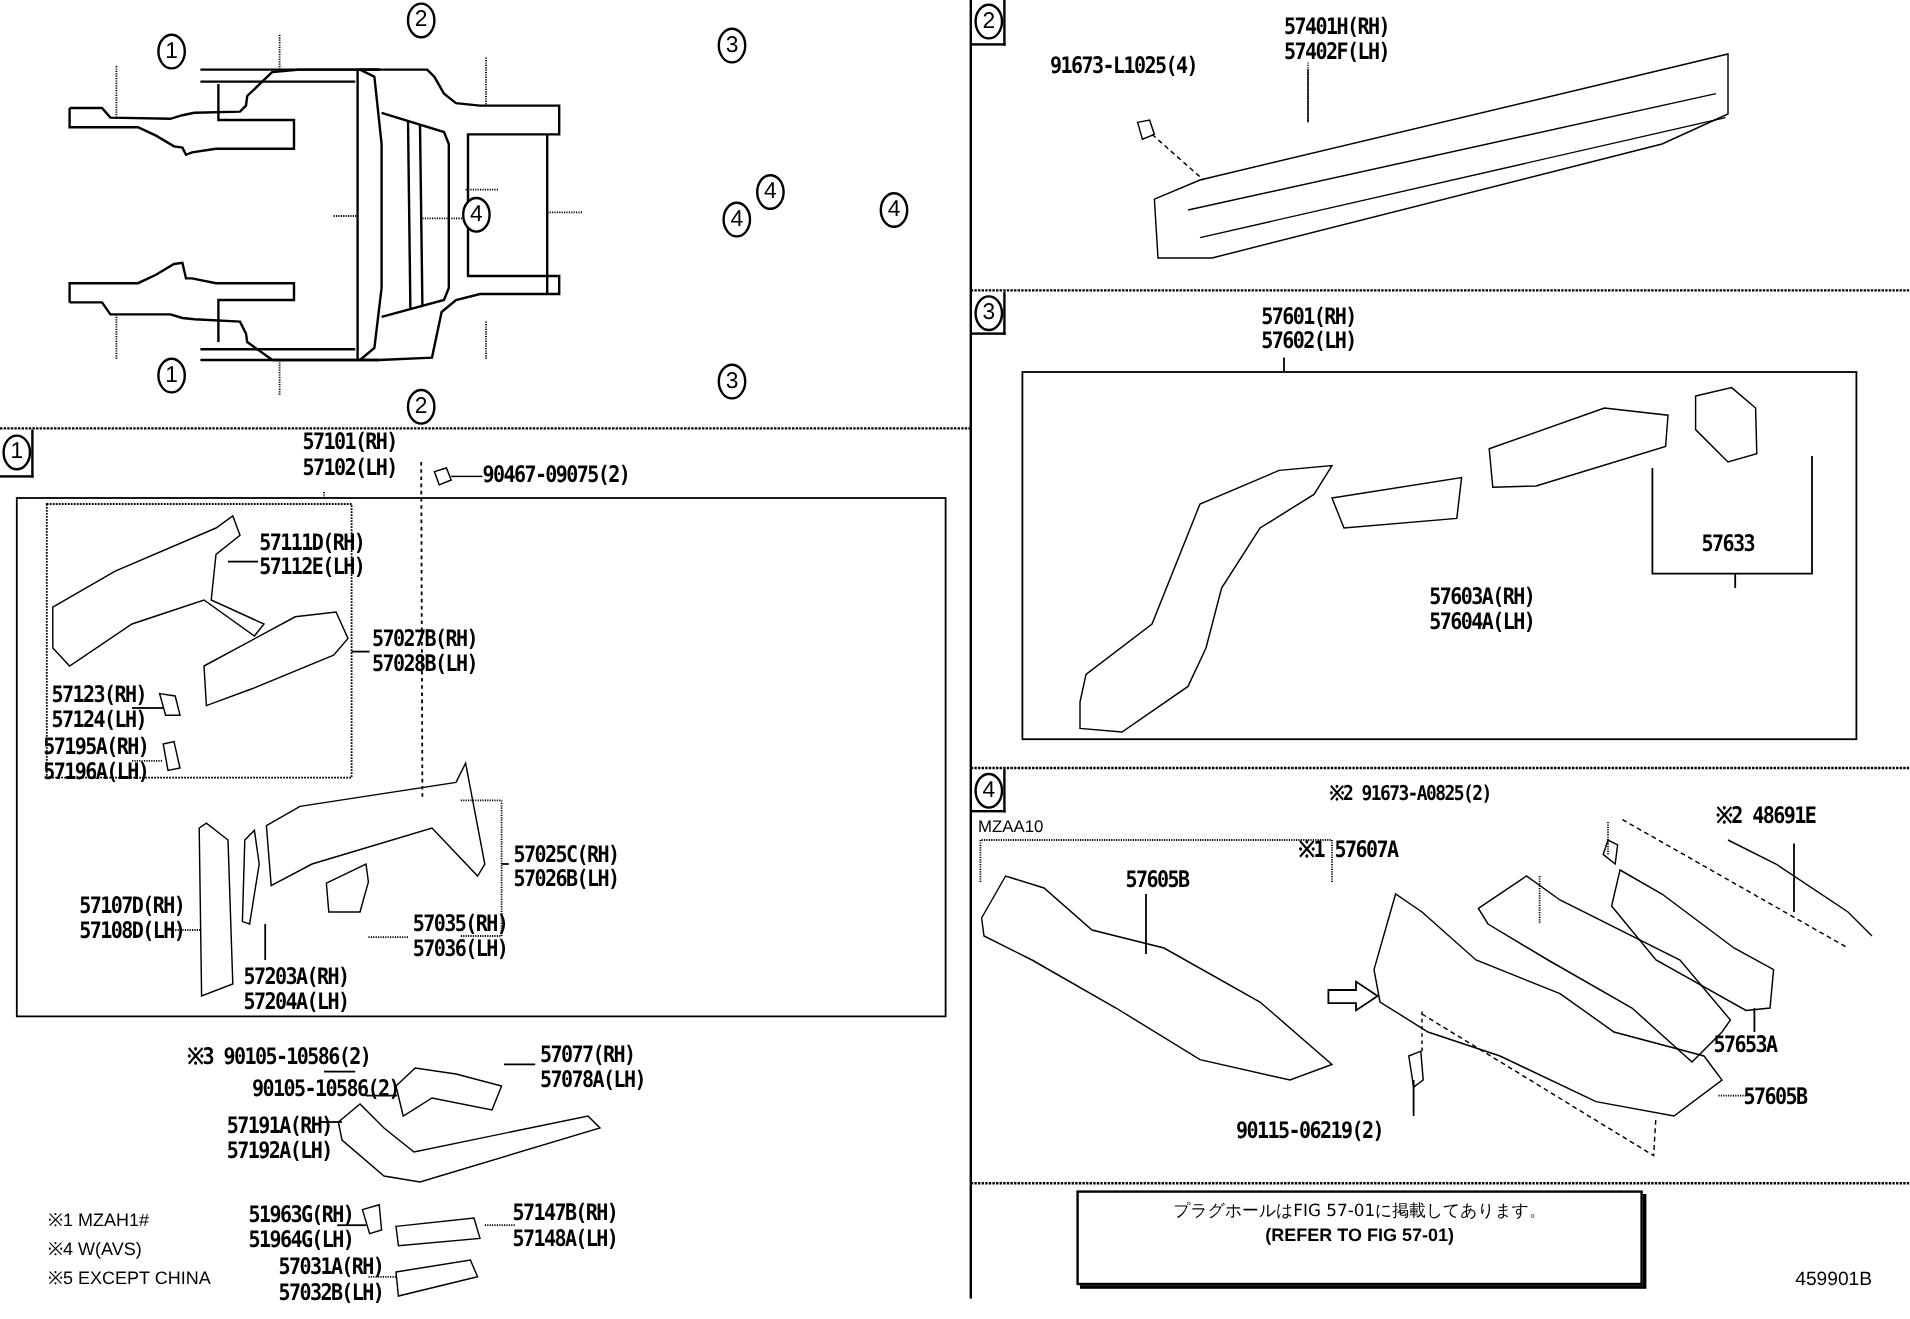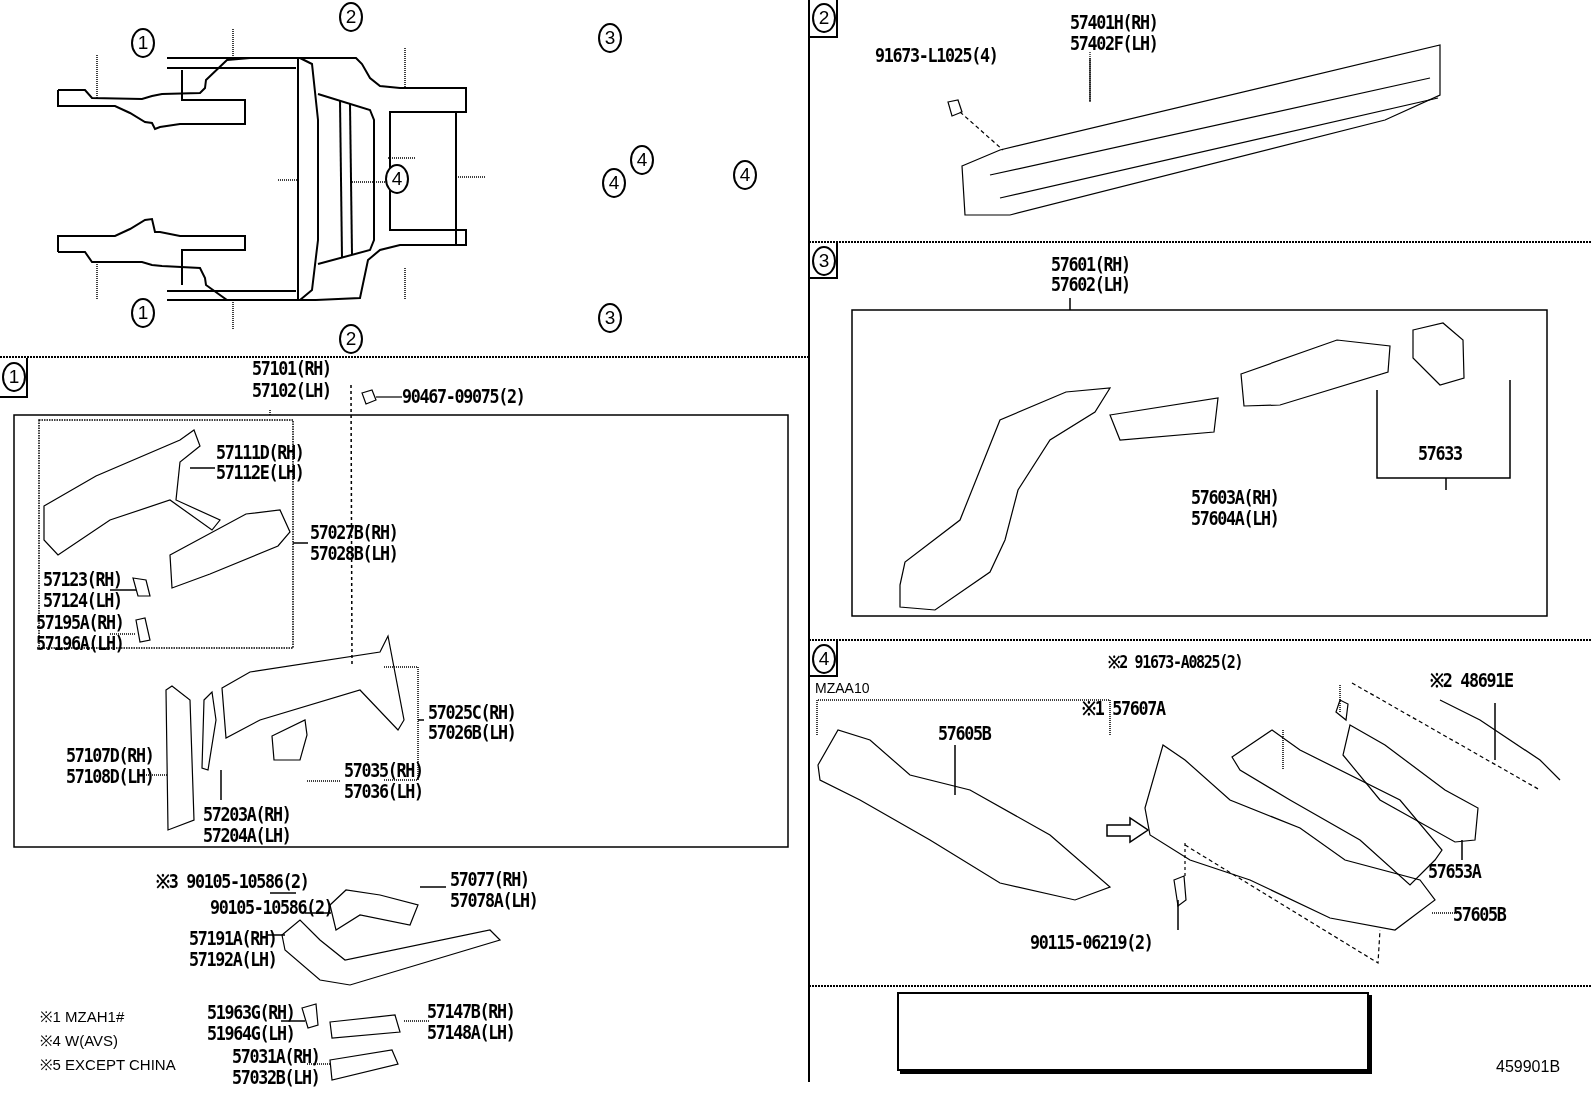--- a/index.html
+++ b/index.html
@@ -234,14 +234,16 @@
 <div class="note" style="left:815px;top:680px;font-size:14px;">MZAA10</div>
 <div class="pn" style="left:938px;top:723px;">57605B</div>
 <div class="pn" style="left:1108px;top:652px;font-size:17px;">※2 91673-A0825(2)</div>
 <div class="pn" style="left:1430px;top:670px;">※2 48691E</div>
 <div class="pn" style="left:1082px;top:698px;">※1 57607A</div>
 <div class="pn" style="left:1428px;top:861px;">57653A</div>
 <div class="pn" style="left:1453px;top:904px;">57605B</div>
 <div class="pn" style="left:1030px;top:932px;">90115-06219(2)</div>
 
 <div class="info-box">
+  <div class="l1">プラグホールはFIG 57-01に掲載してあります。</div>
+  <div class="l3">(REFER TO FIG 57-01)</div>
 </div>
 <div class="note" style="left:1496px;top:1058px;font-size:16px;">459901B</div>
 
 </body></html>

